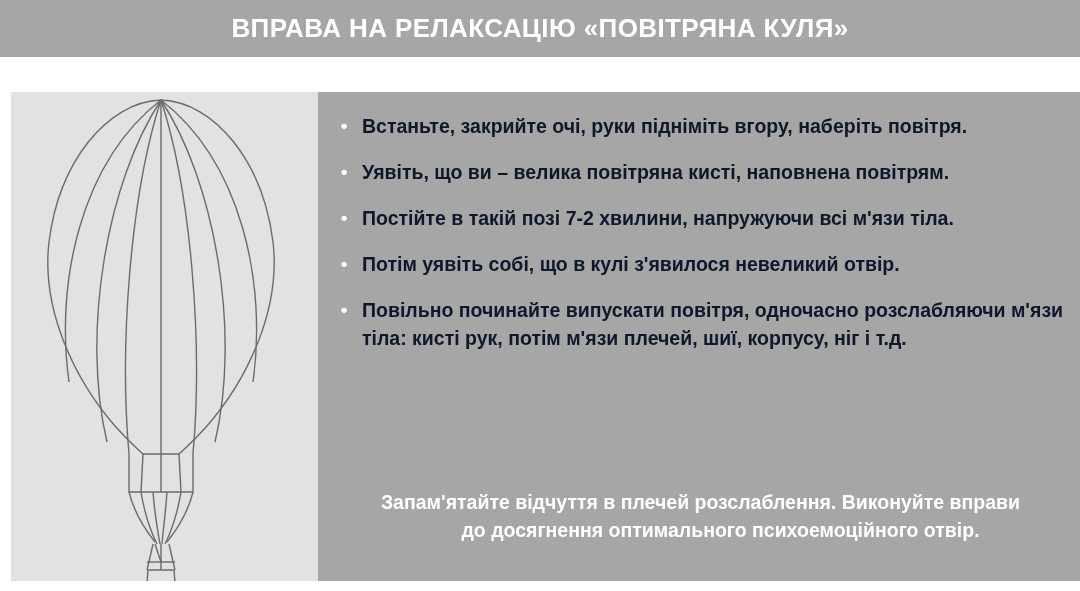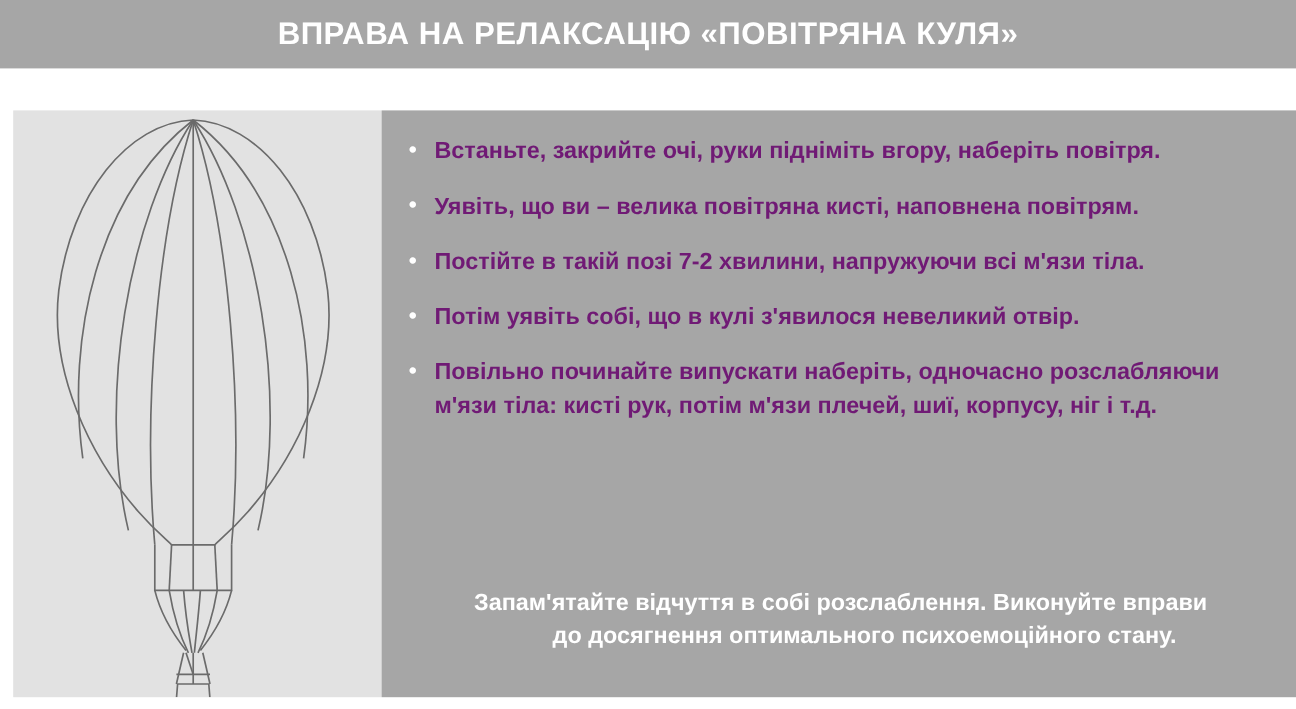--- a/index.html
+++ b/index.html
@@ -77,21 +77,21 @@
     flex: 0 0 auto;
     width: 36px;
     text-align: center;
     color: #ffffff;
     font-size: 19px;
     line-height: 28px;
     font-weight: bold;
   }
   .bullet-text {
     flex: 1 1 auto;
-    color: #701a75;
+    color: #0f172a;
     font-size: 19.5px;
     font-weight: bold;
     line-height: 28px;
     padding-right: 6px;
   }
   .closing {
     position: absolute;
     left: 10px;
     top: 396px;
     width: 745px;
@@ -171,24 +171,24 @@
       <div class="bullet-row">
         <span class="bullet-dot">•</span>
         <span class="bullet-text">Постійте в такій позі 7-2 хвилини, напружуючи всі м'язи тіла.</span>
       </div>
       <div class="bullet-row">
         <span class="bullet-dot">•</span>
         <span class="bullet-text">Потім уявіть собі, що в кулі з'явилося невеликий отвір.</span>
       </div>
       <div class="bullet-row">
         <span class="bullet-dot">•</span>
-        <span class="bullet-text">Повільно починайте випускати наберіть, одночасно розслабляючи м'язи тіла: кисті рук, потім м'язи плечей, шиї, корпусу, ніг і т.д.</span>
+        <span class="bullet-text">Повільно починайте випускати повітря, одночасно розслабляючи м'язи тіла: кисті рук, потім м'язи плечей, шиї, корпусу, ніг і т.д.</span>
       </div>
     </div>
 
     <div class="closing">
-      <span>Запам'ятайте відчуття в собі розслаблення. Виконуйте вправи</span>
-      <span class="line2">до досягнення оптимального психоемоційного стану.</span>
+      <span>Запам'ятайте відчуття в плечей розслаблення. Виконуйте вправи</span>
+      <span class="line2">до досягнення оптимального психоемоційного отвір.</span>
     </div>
 
   </div>
 
 </div>
 
 </body></html>

